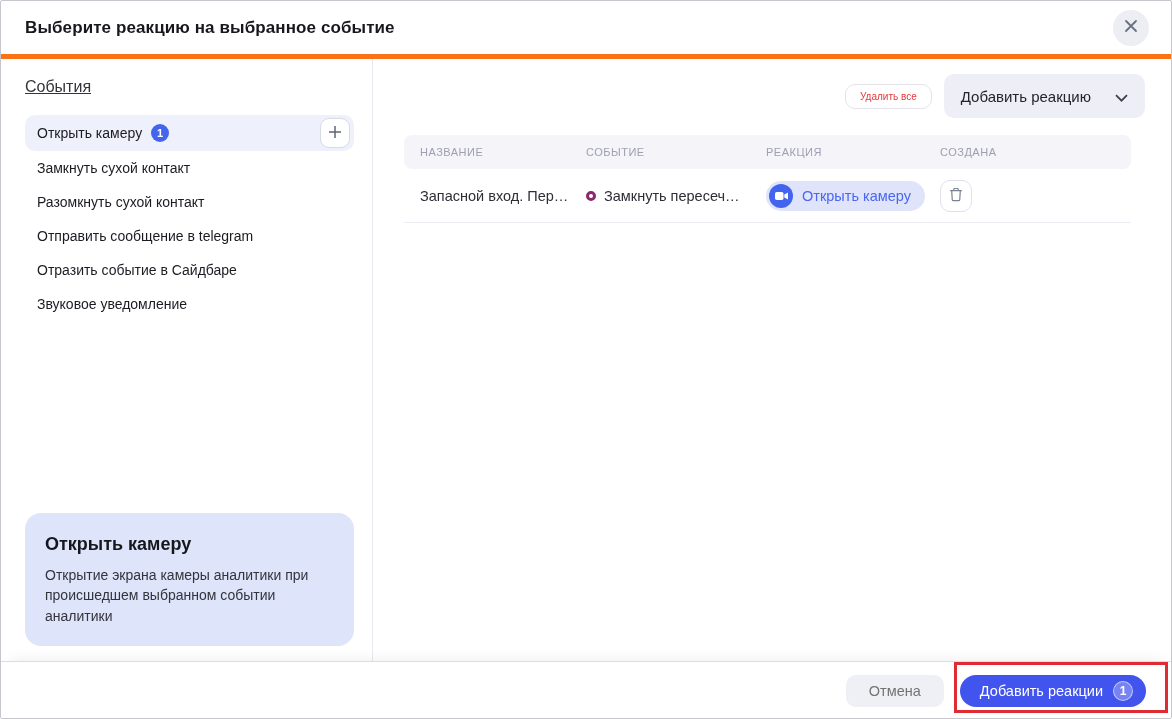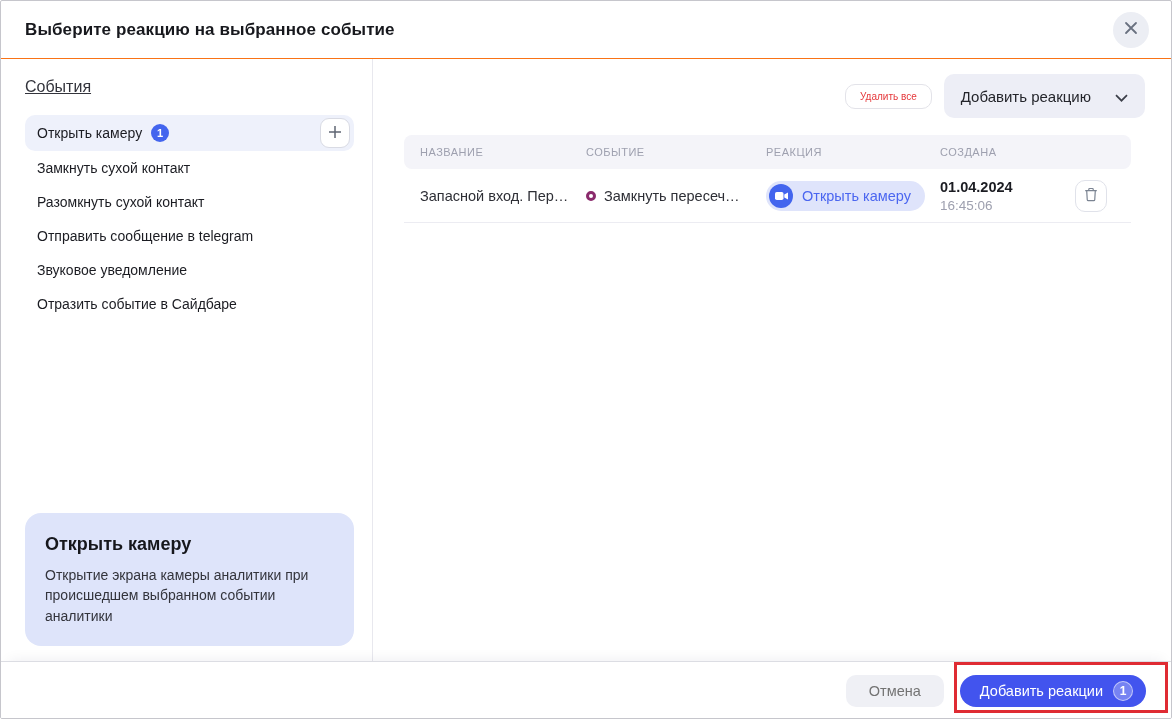--- a/index.html
+++ b/index.html
@@ -17,21 +17,21 @@
     border: 1px solid #c6c6cc;
     border-radius: 2px;
     overflow: hidden;
   }
   
   .dlg-header {
     height: 58px;
     display: flex;
     align-items: center;
     padding: 0 22px 0 24px;
-    border-bottom: 1px solid #f97316;
+    border-bottom: 5px solid #f97316;
   }
   .dlg-title {
     font-size: 17px;
     font-weight: 700;
     color: #17181d;
     letter-spacing: .1px;
   }
   .close-btn {
     margin-left: auto;
     width: 36px; height: 36px;
@@ -298,24 +298,24 @@
       <div class="event-item">
         <span>Замкнуть сухой контакт</span>
       </div>
       <div class="event-item">
         <span>Разомкнуть сухой контакт</span>
       </div>
       <div class="event-item">
         <span>Отправить сообщение в telegram</span>
       </div>
       <div class="event-item">
+        <span>Отразить событие в Сайдбаре</span>
+      </div>
+      <div class="event-item">
         <span>Звуковое уведомление</span>
-      </div>
-      <div class="event-item">
-        <span>Отразить событие в Сайдбаре</span>
       </div>
 
       <div class="info-card">
         <div class="info-title">Открыть камеру</div>
         <div class="info-desc">Открытие экрана камеры аналитики при происшедшем выбранном событии аналитики</div>
       </div>
     </div>
 
     <div class="content">
       <div class="toolbar">
@@ -349,24 +349,20 @@
             <span class="pill">
               <span class="cam-circle">
                 <svg width="13" height="10" viewBox="0 0 13 10" fill="#ffffff">
                     <rect x="0" y="1" width="8.5" height="8" rx="1.8"></rect>
                     <path d="M9.3 3.6L13 1.4v7.2L9.3 6.4z"></path>
                   </svg>
               </span>
               <span class="pill-label">Открыть камеру</span>
             </span>
           </div>
-          <div class="td created">
-            <div class="date">01.04.2024</div>
-            <div class="time">16:45:06</div>
-          </div>
           <div class="td">
             <button class="trash-btn">
               <span>
                 <svg width="14" height="15" viewBox="0 0 14 15" fill="none" stroke="#7b8492" stroke-width="1.2" stroke-linejoin="round">
                   <path d="M1.2 3.6h11.6"></path>
                   <path d="M4.8 3.6V2.3c0-.45.35-.8.8-.8h2.8c.45 0 .8.35.8.8v1.3"></path>
                   <path d="M2.7 3.6l.55 9.1c.03.56.5 1 1.05 1h5.4c.55 0 1.02-.44 1.05-1l.55-9.1"></path>
                 </svg>
               </span>
             </button>

